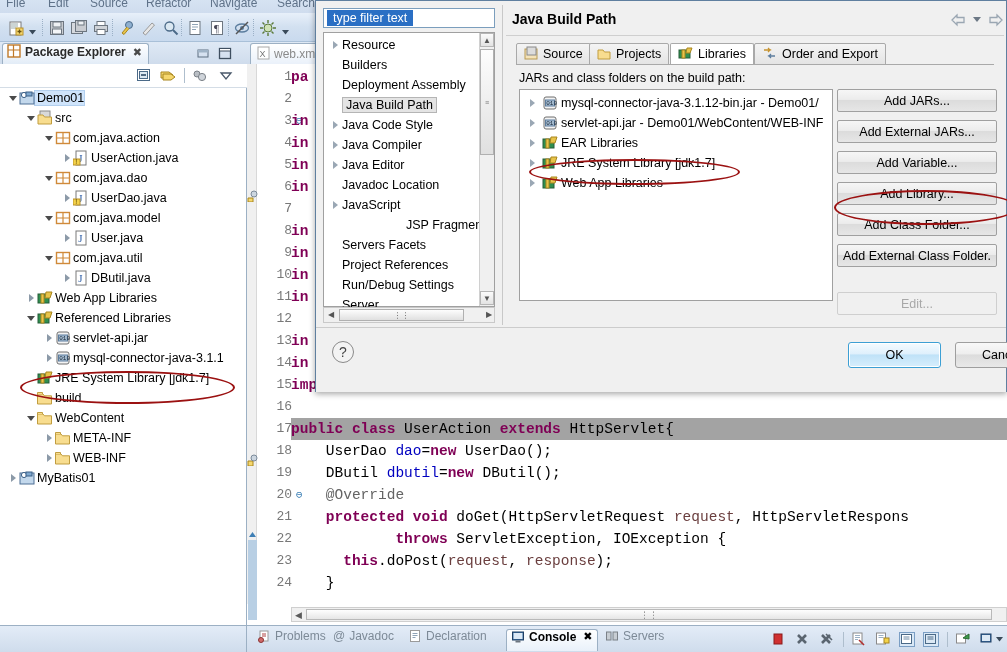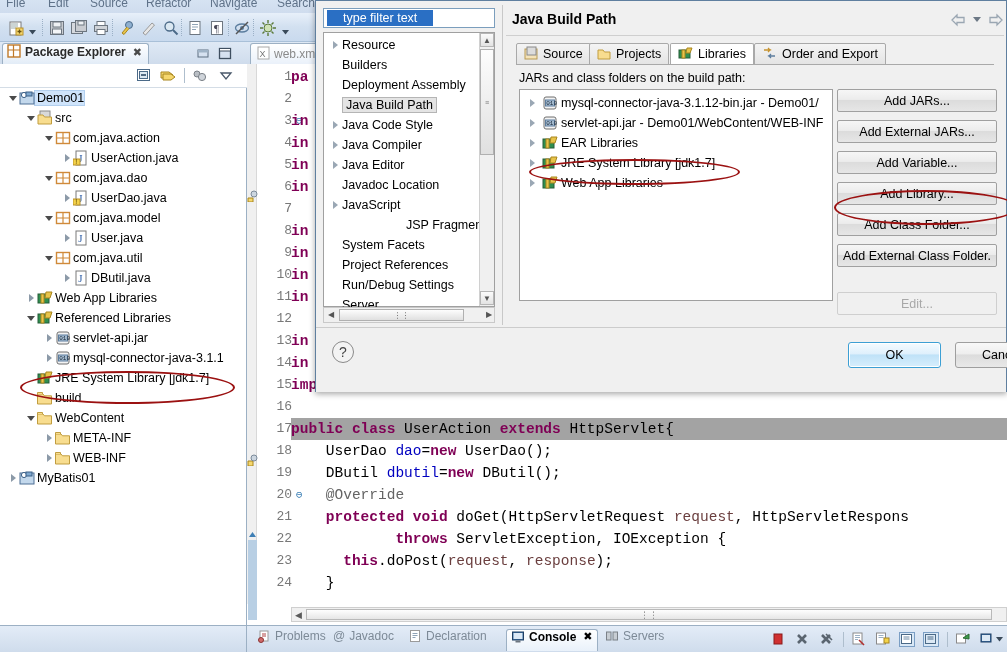--- a/index.html
+++ b/index.html
@@ -196,21 +196,21 @@
   }
   .dlg-body { position:absolute; left:0; top:0; width:690px; height:326px; background:#f0f0f0; }
 
   
   .filter-input {
     position: absolute; left: 7px; top: 7px; width: 172px; height: 20px;
     border: 1px solid #7b9ebd; background: #ffffff;
     font-size: 12.5px; color: #ffffff; padding: 2px 3px;
     display:flex; align-items:center;
   }
-  .filter-input .selhl { background: #2a6fc4; color:#ffffff; padding: 1px 16px;}
+  .filter-input .selhl { background: #2a6fc4; color:#ffffff; padding: 1px 6px;}
   .filter-tree {
     position: absolute; left: 7px; top: 31px; width: 172px; height: 275px;
     background: #ffffff; border: 1px solid #a0a0a0;
   }
   .ftrow {
     position: absolute; left:0; height: 20px; width: 156px;
     display:flex; align-items:center;
     font-size: 12.5px; color:#000; white-space: nowrap;
   }
   .ftrow .sel { background:#e4e4e4; border:1px solid #b5b5b5; padding: 0 3px; }
@@ -931,21 +931,21 @@
               <span class="">JavaScript</span>
             </div>
             <div class="ftrow" style="top: 182px; gap: 32px;">
               <div style="width: 6px; flex: 0 0 6px;"></div>
               <div class="ft-tw "></div>
               <span class="">JSP Fragment</span>
             </div>
             <div class="ftrow" style="top: 202px;">
               <div style="width: 6px; flex: 0 0 6px;"></div>
               <div class="ft-tw "></div>
-              <span class="">System Facets</span>
+              <span class="">Servers Facets</span>
             </div>
             <div class="ftrow" style="top: 222px;">
               <div style="width: 6px; flex: 0 0 6px;"></div>
               <div class="ft-tw "></div>
               <span class="">Project References</span>
             </div>
             <div class="ftrow" style="top: 242px;">
               <div style="width: 6px; flex: 0 0 6px;"></div>
               <div class="ft-tw "></div>
               <span class="">Run/Debug Settings</span>

